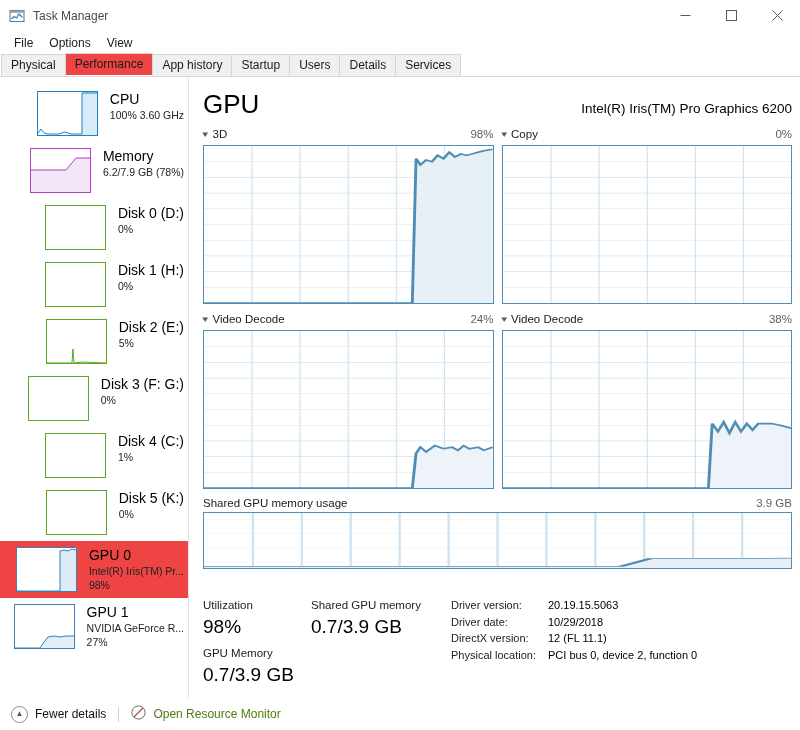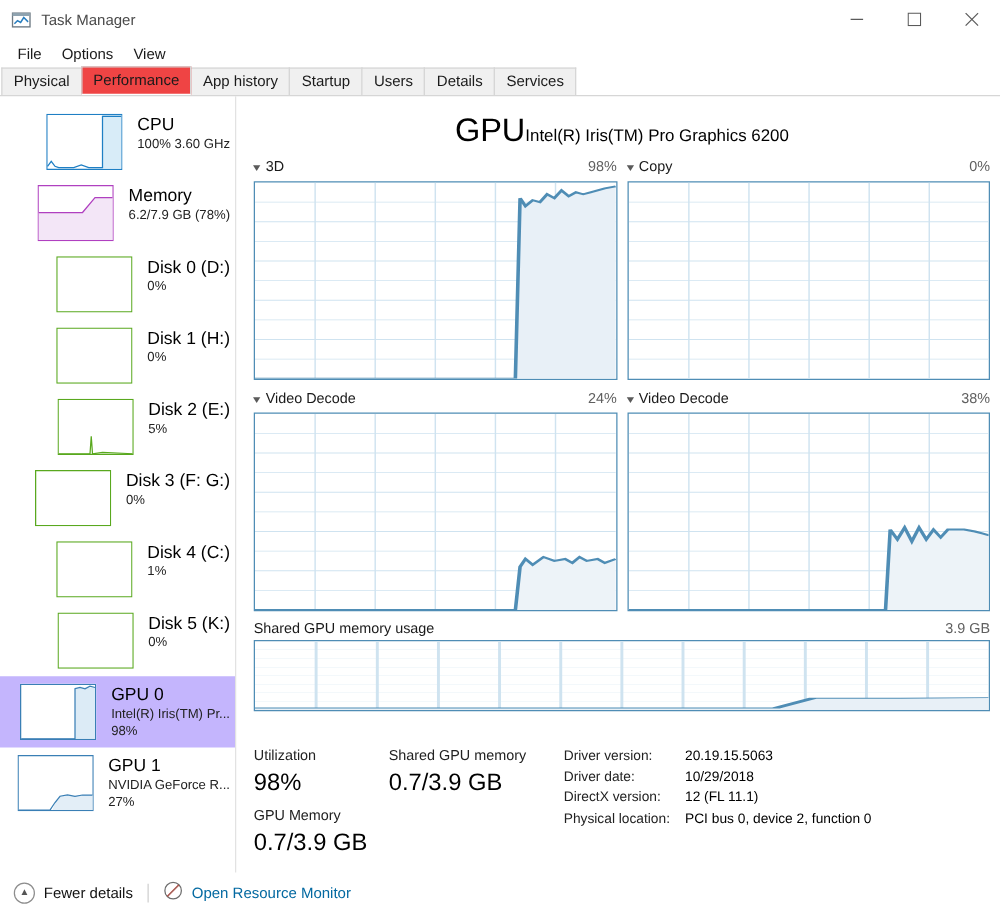--- a/index.html
+++ b/index.html
@@ -111,21 +111,21 @@
     padding-top: 8px;
     overflow: hidden;
   }
   .side-item {
     display: flex;
     align-items: flex-start;
     padding: 6px 4px 6px 9px;
     box-sizing: border-box;
     justify-content: flex-end;
   }
-  .side-item.selected { background: #c4b5fd; }
+  .side-item.selected { background: #ef4444; }
   .side-thumb {
     width: 61px;
     height: 45px;
     flex: none;
     margin-right: 12px;
     box-sizing: border-box;
     background: #ffffff;
     position: relative;
   }
   .side-thumb svg { display: block; }
@@ -152,21 +152,21 @@
   
   .main {
     flex: 1;
     position: relative;
     padding: 0 8px 0 14px;
     box-sizing: border-box;
   }
   .main-head {
     display: flex;
     align-items: baseline;
-    justify-content: center;
+    justify-content: space-between;
     padding-top: 12px;
   }
   .main-title {
     font-size: 26px;
     font-weight: normal;
     color: #000;
     line-height: 30px;
   }
   .main-device {
     font-size: 13.5px;
@@ -278,21 +278,21 @@
   .divider {
     width: 1px; height: 15px;
     background: #cfcfcf;
     margin: 0 12px;
   }
   .resmon {
     display: flex;
     align-items: center;
     gap: 7px;
   }
-  .resmon-link { color: #0369a1; font-size: 12px; }
+  .resmon-link { color: #4d7c0f; font-size: 12px; }
 </style>
 </head>
 <body>
 
 <div class="titlebar">
   <div class="title-icon">
     <svg width="16" height="16" viewBox="0 0 16 16">
       <rect x="1" y="2.5" width="14" height="11" fill="#ffffff" stroke="#6e7b85" stroke-width="1.1"></rect>
       <rect x="1" y="2.5" width="14" height="2.3" fill="#8fa3b0"></rect>
       <polyline points="2.5,11 5,8.5 7.5,10 10,6 13.5,9.5" fill="none" stroke="#2a7fc0" stroke-width="1.2"></polyline>

